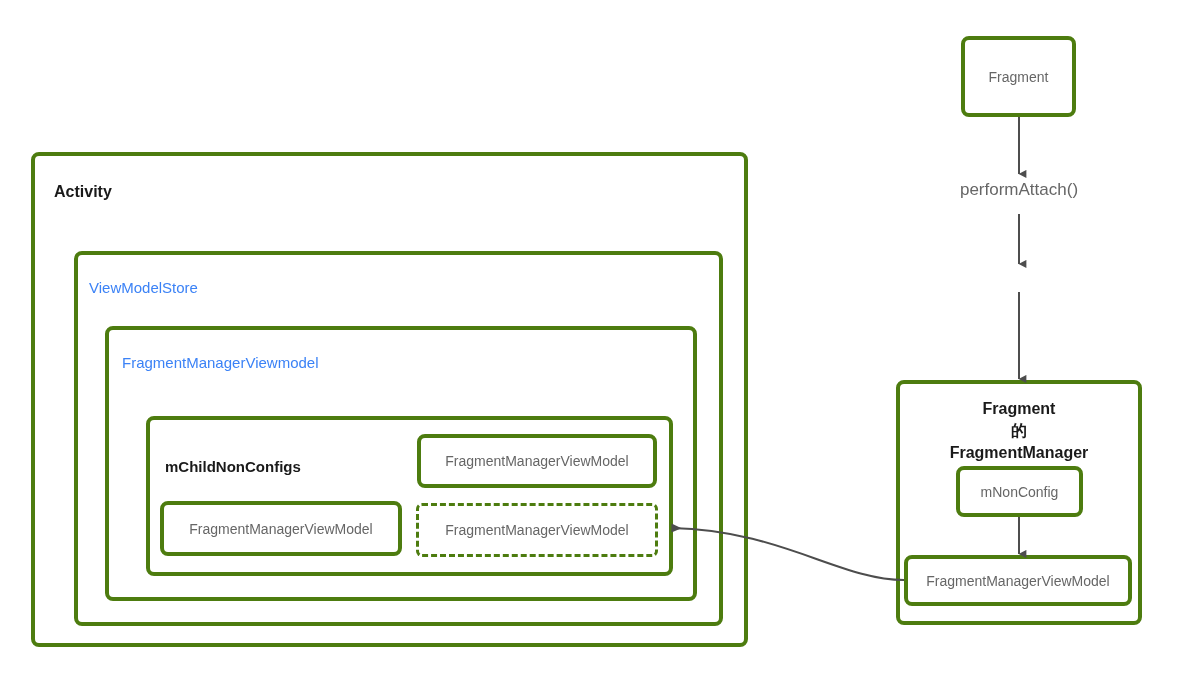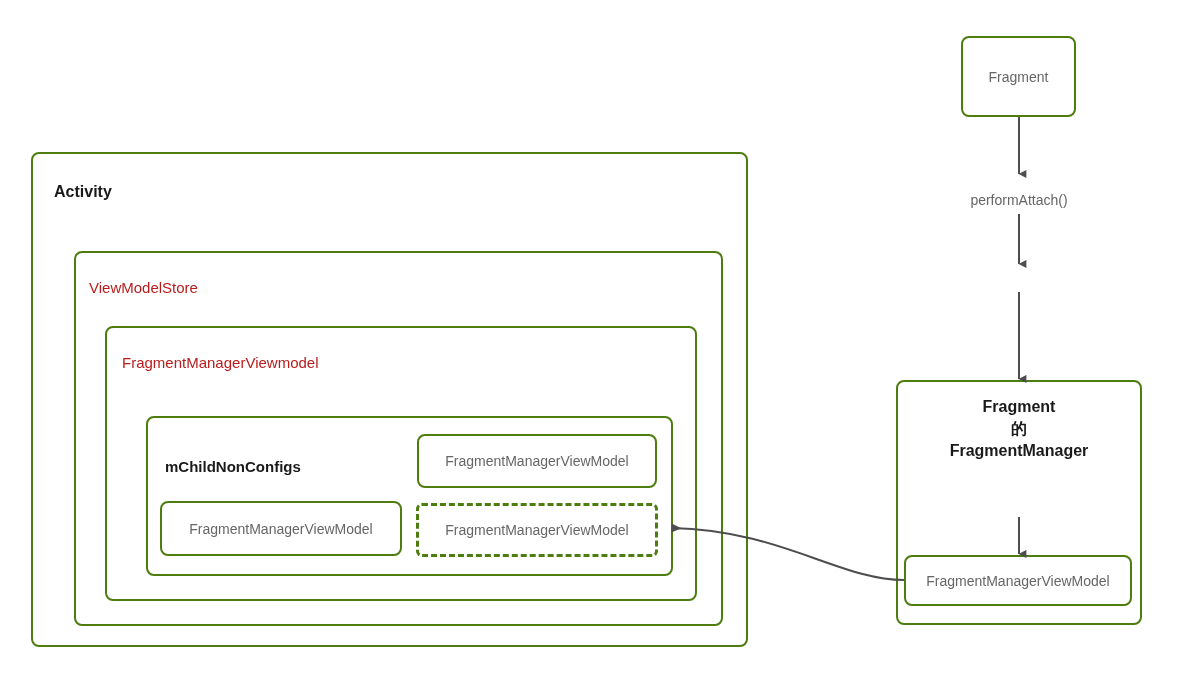--- a/index.html
+++ b/index.html
@@ -11,41 +11,41 @@
     position: relative;
     width: 1200px;
     height: 677px;
     background: #ffffff;
     font-family: "Liberation Sans", "DejaVu Sans", sans-serif;
     overflow: hidden;
   }
   .box {
     position: absolute;
     box-sizing: border-box;
-    border: 2px solid #4d7c0f;
+    border: 4px solid #4d7c0f;
     border-radius: 8px;
     background: transparent;
   }
   .box.dashed {
     border-style: dashed;
     border-width: 3px;
     border-radius: 6px;
   }
   .lbl {
     position: absolute;
     color: #666666;
     white-space: nowrap;
     line-height: 1.25;
   }
   .lbl.title-bold {
     color: #1a1a1a;
     font-weight: bold;
   }
   .lbl.title-plain {
-    color: #b91c1c;
+    color: #3b82f6;
   }
   .inner-label {
     position: absolute;
     left: 0; right: 0; top: 0; bottom: 0;
     display: flex;
     align-items: center;
     justify-content: center;
     color: #666666;
     font-size: 14px;
     white-space: nowrap;
@@ -96,30 +96,33 @@
   </div>
 
   <div class="box dashed" style="left:416px; top:503px; width:242px; height:54px;">
     <span class="inner-label">FragmentManagerViewModel</span>
   </div>
 
   <div class="box" style="left:961px; top:36px; width:115px; height:81px;">
     <span class="inner-label">Fragment</span>
   </div>
 
-  <div class="lbl" style="left:1019px; top:201px; font-size:14px; transform:translate(-50%,-50%);">performAttach()</div>
+  <div class="lbl" style="left:1019px; top:190px; font-size:17px; transform:translate(-50%,-50%);">performAttach()</div>
 
   <div class="box" style="left:896px; top:380px; width:246px; height:245px;">
     <div class="fm-title">
       <span>Fragment</span><br>
       <span>的</span><br>
       <span>FragmentManager</span>
     </div>
   </div>
 
+  <div class="box" style="left:956px; top:466px; width:127px; height:51px;">
+    <span class="inner-label">mNonConfig</span>
+  </div>
 
   <div class="box" style="left:904px; top:555px; width:228px; height:51px;">
     <span class="inner-label">FragmentManagerViewModel</span>
   </div>
 
   <svg class="overlay" viewBox="0 0 1200 677" xmlns="http://www.w3.org/2000/svg">
     <defs>
       <marker id="arrowDown" markerWidth="9" markerHeight="9" refX="4.5" refY="8" orient="auto" markerUnits="userSpaceOnUse">
         <path d="M0.4,0.6 L4.5,8.4 L8.6,0.6 Z" fill="#4d4d4d"></path>
       </marker>

